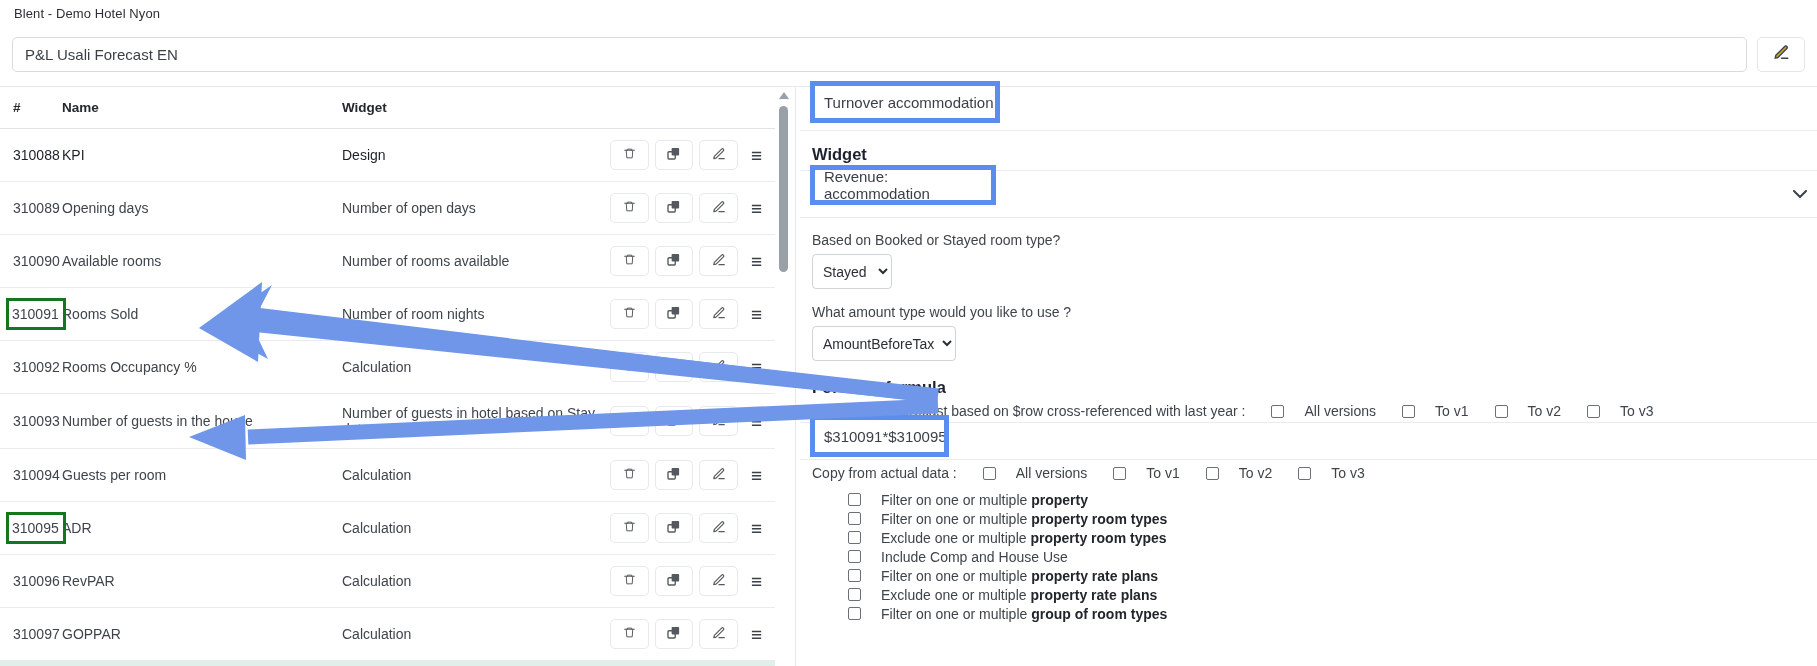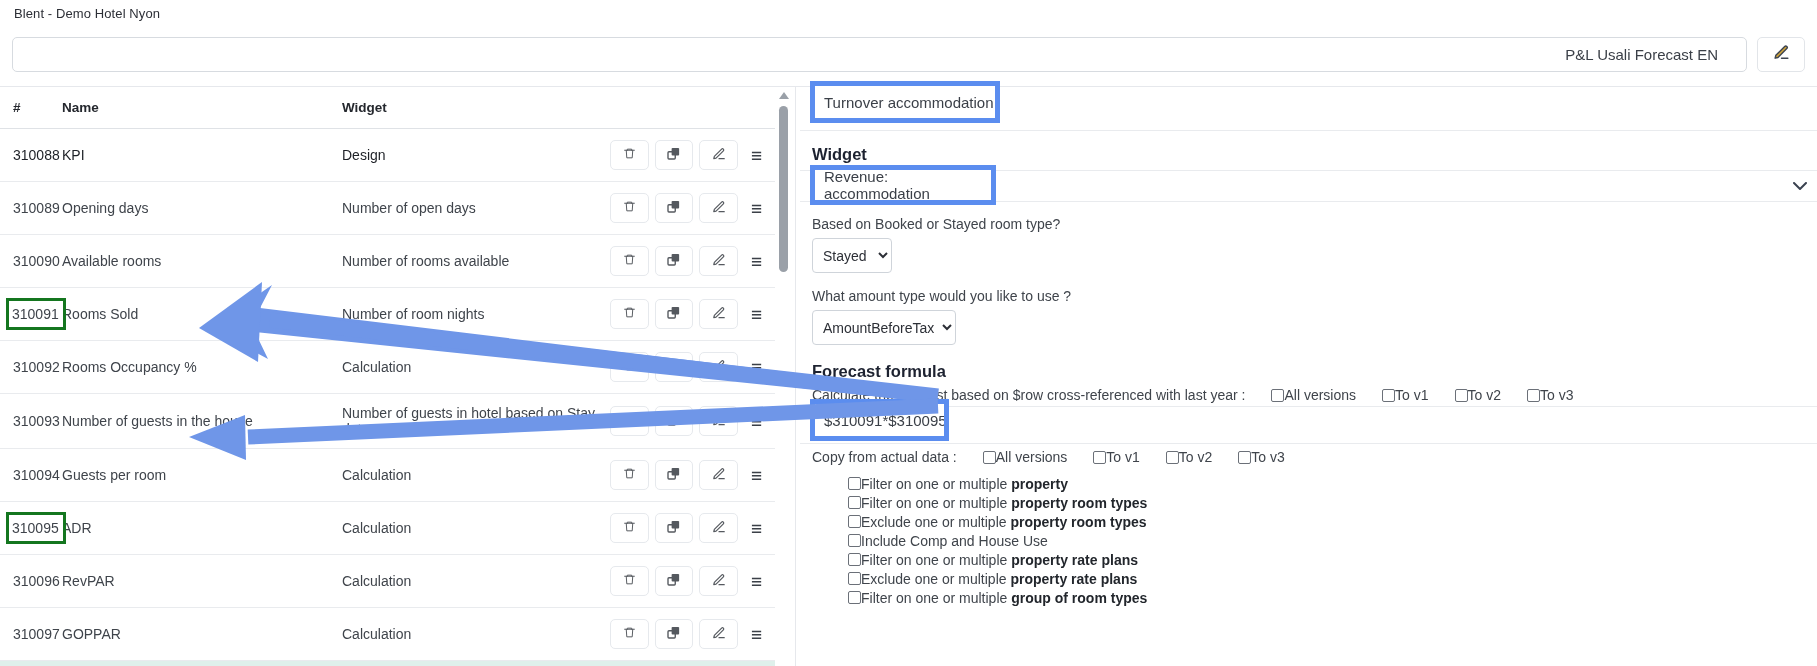--- a/index.html
+++ b/index.html
@@ -20,25 +20,24 @@
   }
   .title-row {
     position: absolute; left: 12px; top: 37px;
     width: 1793px; height: 35px;
     display: flex; align-items: center; gap: 10px;
   }
   .title-input {
     flex: 1 1 auto; height: 35px;
     border: 1px solid #d7dbe0; border-radius: 5px;
     background: #fff;
-    padding: 0 28px;
+    padding: 0 12px;
     font-family: "Liberation Sans", sans-serif;
     font-size: 15px; color: #3a3f47;
     outline: none;
-    text-align: right;
   }
   .edit-btn {
     width: 48px; height: 35px;
     border: 1px solid #e2e5e9; border-radius: 5px;
     background: #fff;
     display: flex; align-items: center; justify-content: center;
     cursor: pointer;
   }
   .hr-top {
     position: absolute; left: 0; top: 86px; width: 1817px;
@@ -151,21 +150,21 @@
     font-size: 14px; color: #2c2f36;
     border: 1px solid #cfd4da; border-radius: 4px;
     background: #fff; padding: 3px 4px 3px 6px; height: 35px;
     cursor: pointer;
   }
   .cbx {
     width: 13px; height: 13px; border: 1px solid #6b7078;
     border-radius: 2px; background: #fff; display: inline-block;
     cursor: pointer; flex: 0 0 auto;
   }
-  .cb-item { display: flex; align-items: center; gap: 0; }
+  .cb-item { display: flex; align-items: center; gap: 20px; }
   .cb-item .lbl { font-size: 14px; }
   .ver-row { display: flex; align-items: center; gap: 26px; }
   .filter-list { margin: 12px 0 0 12px; }
   .filter-list .cb-item { margin-bottom: 4px; align-items: flex-start; padding-left: 36px; }
   .filter-list .cb-item .lbl { line-height: 15px; }
   b { font-weight: bold; color: #22262c; }
 
   
   .arrow-layer {
     position: absolute; left: 0; top: 0; width: 1817px; height: 666px;
@@ -493,21 +492,21 @@
   <div class="right-pane">
 
     <div class="field-line" style="height:44px;">
       <div class="blue-hl" style="left:9px; top:-1px; width:180px; height:32px;">
         <span>Turnover accommodation</span>
       </div>
     </div>
 
     <div class="sec-title">Widget</div>
 
-    <div class="field-line" style="height:32px; border-top:1px solid #e9ebee;">
+    <div class="field-line" style="height:48px; border-top:1px solid #e9ebee;">
       <div class="blue-hl" style="left:9px; top:-1px; width:176px; height:30px;">
         <span>Revenue: accommodation</span>
       </div>
       <span style="position:absolute; right:10px; color:#3a4250;">
         <svg width="14" height="9" viewBox="0 0 14 9">
             <path d="M1 1l6 6 6-6" stroke="#3a4250" stroke-width="2" fill="none" stroke-linecap="round" stroke-linejoin="round"></path>
           </svg>
       </span>
     </div>
 

